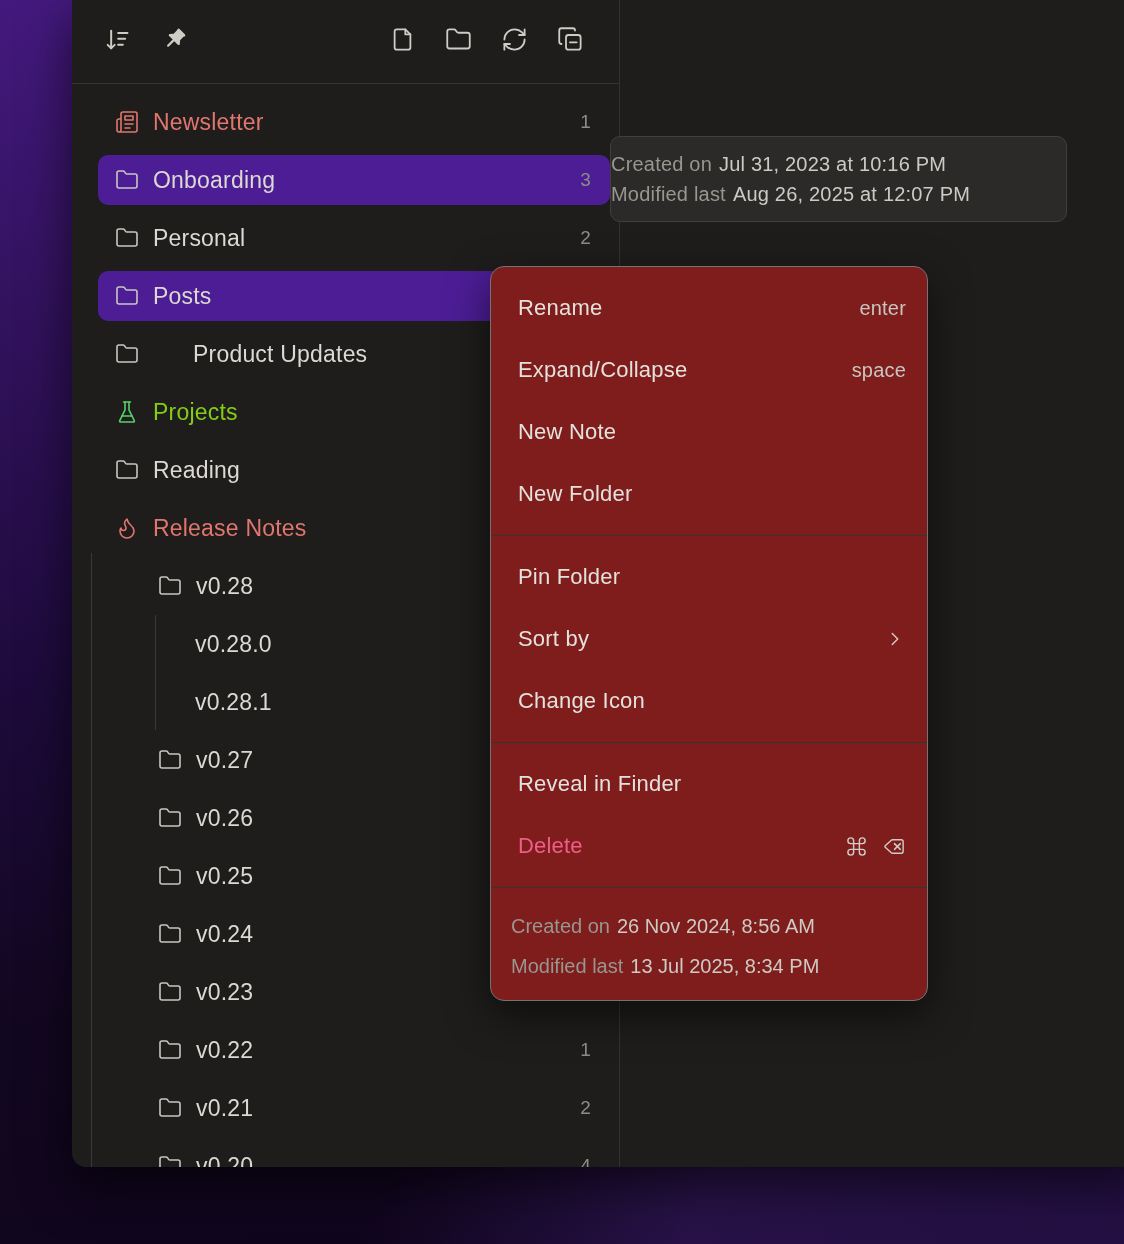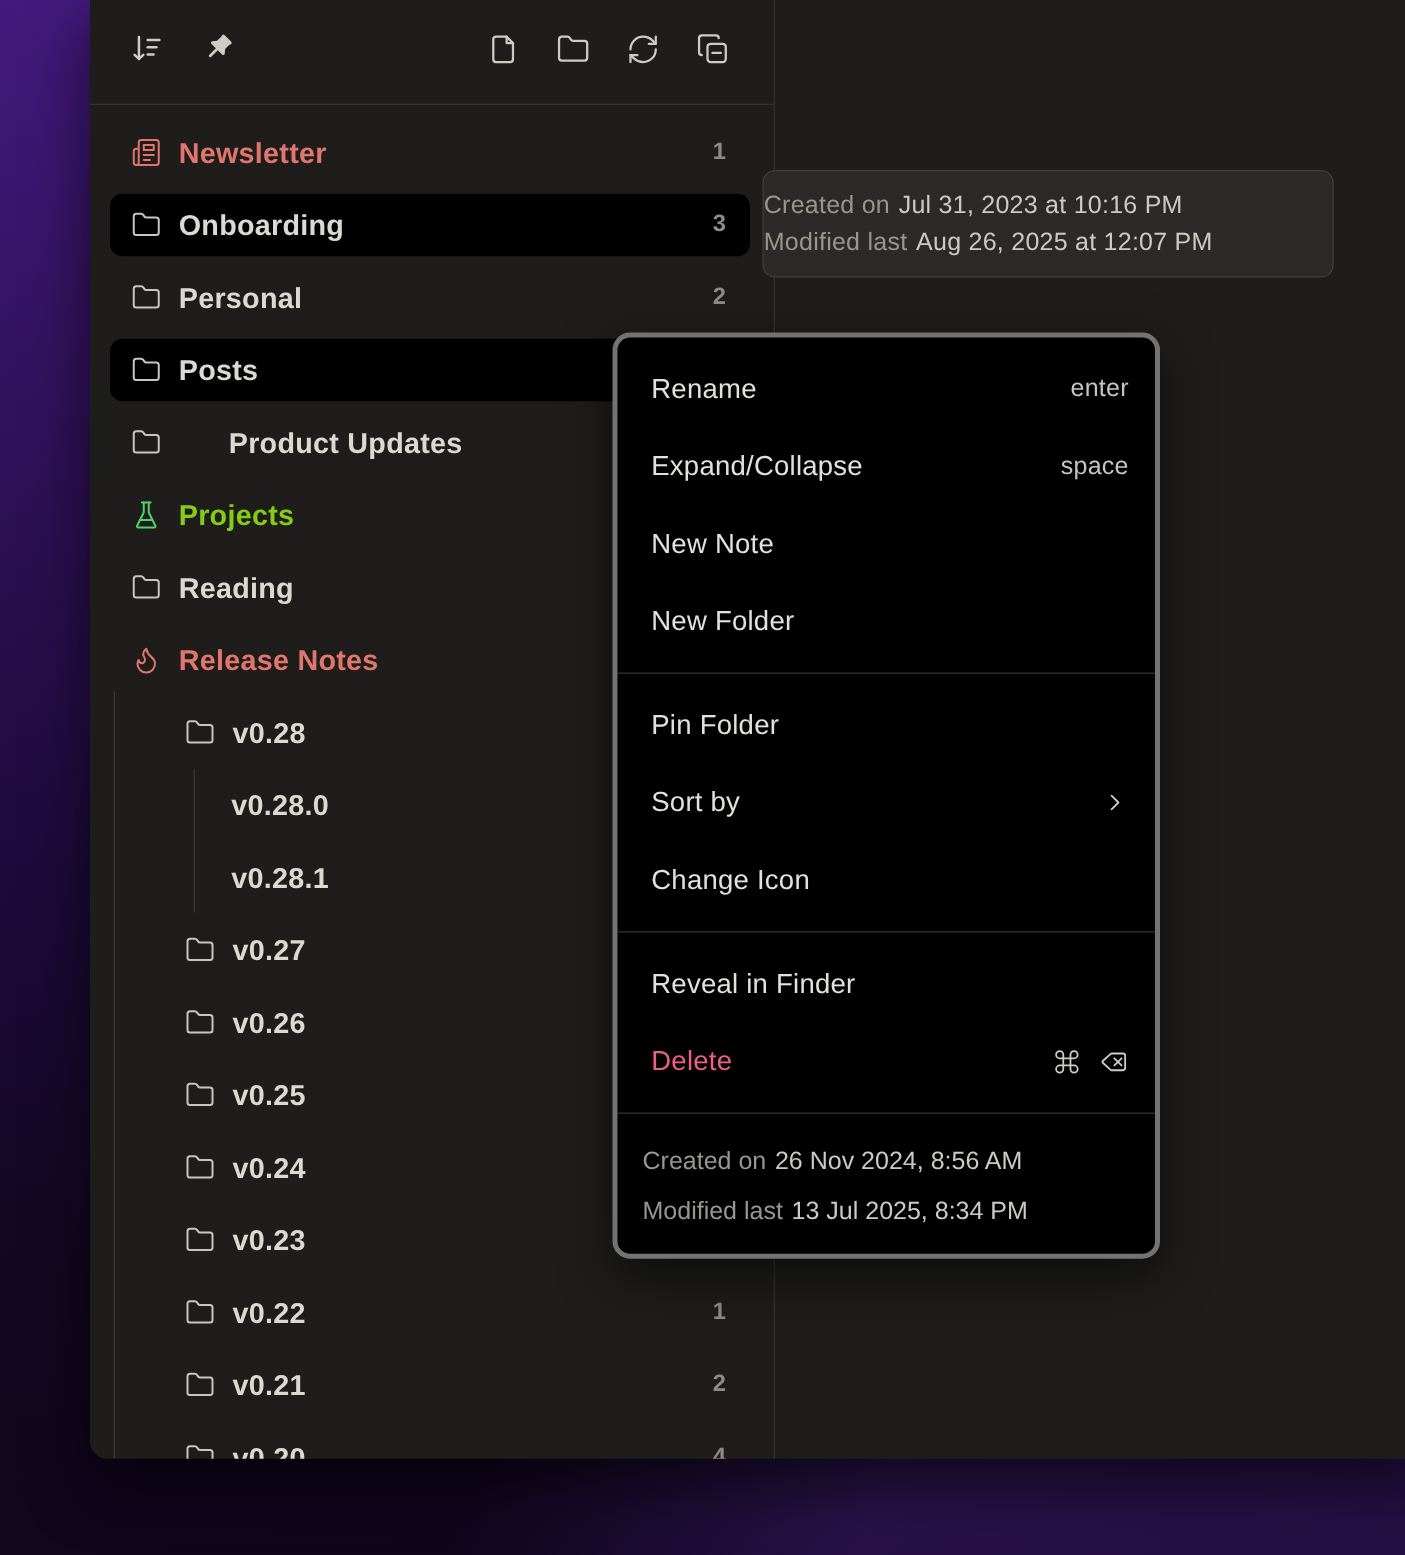--- a/index.html
+++ b/index.html
@@ -23,45 +23,45 @@
   }
   .tb-group{display:flex;align-items:center;gap:29px;}
   .icon{display:inline-flex;align-items:center;justify-content:center;color:#cfccc6;}
   .icon svg{display:block;}
   .vdivider{position:absolute;left:547px;top:0;bottom:0;width:1px;background:#343330;}
   .list{position:absolute;left:0;top:84px;width:547px;bottom:0;overflow:hidden;}
   .guide{position:absolute;width:1px;background:#3a3936;}
   .guide1{left:19px;top:469px;height:614px;}
   .guide2{left:83px;top:531px;height:115px;}
   .row{
-    position:absolute;left:16px;width:512px;height:50px;border-radius:10px;
-    display:flex;align-items:center;color:#dcd9d3;font-size:23px;letter-spacing:.2px;font-weight:bold;
-  }
-  .row.hl{background:#000000;text-align:right;}
+    position:absolute;left:26px;width:512px;height:50px;border-radius:10px;
+    display:flex;align-items:center;color:#dcd9d3;font-size:23px;letter-spacing:.2px;
+  }
+  .row.hl{background:#4c1d95;text-align:right;}
   .row .icon{color:#c9c6c0;margin-right:14px;}
   .row.ind0 .icon{margin-left:17px;}
   .row.ind1 .icon{margin-left:60px;}
   .row.ind2 .label{margin-left:97px;}
   .row .count{position:absolute;right:19px;font-size:19px;color:#8f8c87;}
   .tone-salmon{color:#e0766d;}
   .tone-salmon .icon{color:#e0766d;}
   .tone-green{color:#84cc16;}
   .tone-green .icon{color:#55cf68;}
   .tooltip{
     position:absolute;left:610px;top:136px;width:457px;height:86px;box-sizing:border-box;
     background:#2b2a28;border:1px solid #413f3c;border-radius:10px;
     display:flex;flex-direction:column;justify-content:center;gap:7px;
     font-size:20px;letter-spacing:.2px;
   }
   .meta-line{white-space:nowrap;}
   .meta-label{color:#99968f;}
   .meta-value{color:#cdcac4;margin-left:7px;}
   .menu{
     position:absolute;left:490px;top:266px;width:438px;box-sizing:border-box;
-    background:#000000;border:4px solid #737373;border-radius:14px;
+    background:#7f1d1d;border:1px solid #737373;border-radius:14px;
     box-shadow:0 14px 40px rgba(0,0,0,.55);z-index:5;overflow:hidden;
   }
   .menu-group{padding:10px 0;}
   .menu-divider{height:1px;background:#35342f;}
   .menu-item{
     position:relative;height:62px;display:flex;align-items:center;
     padding:0 21px 0 27px;font-size:22px;color:#e4e1db;letter-spacing:.2px;
   }
   .menu-item .shortcut{margin-left:auto;font-size:20px;color:#c8c5bf;}
   .menu-item .right-icons{margin-left:auto;display:flex;align-items:center;gap:15px;color:#c9c6c0;}

